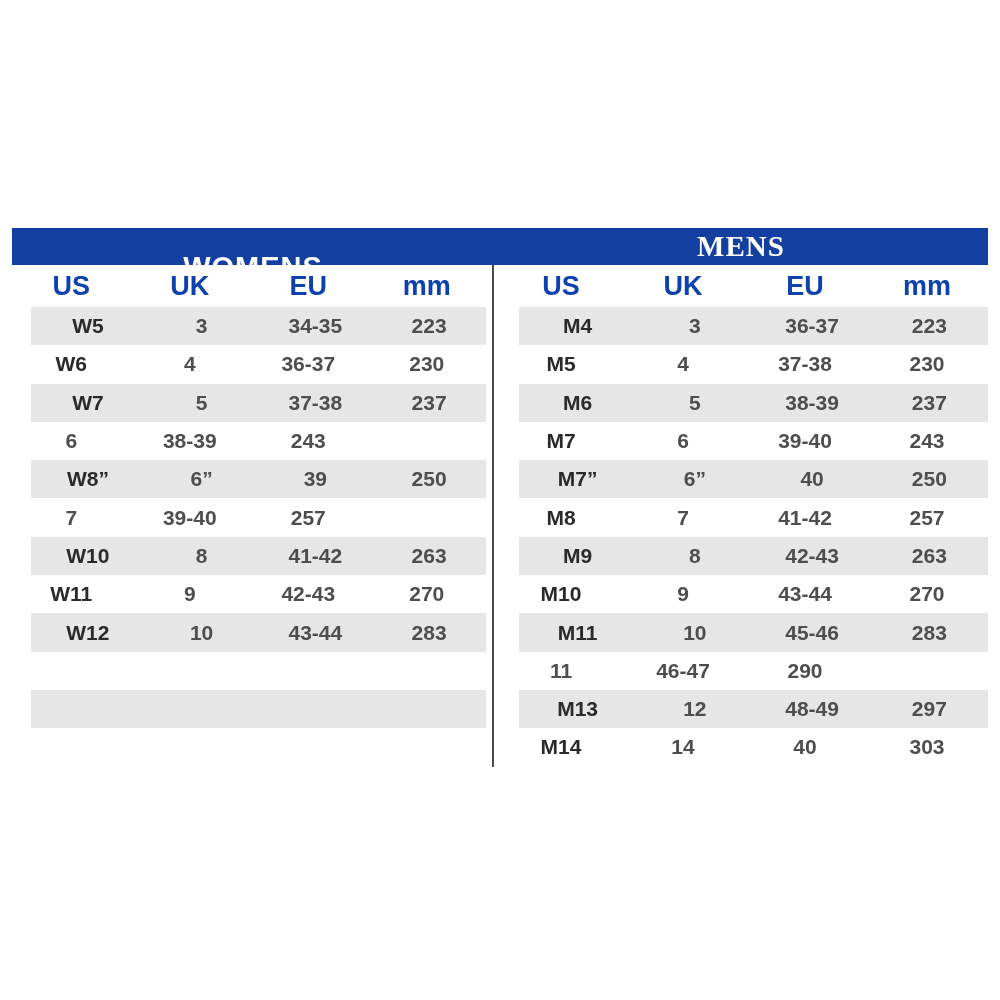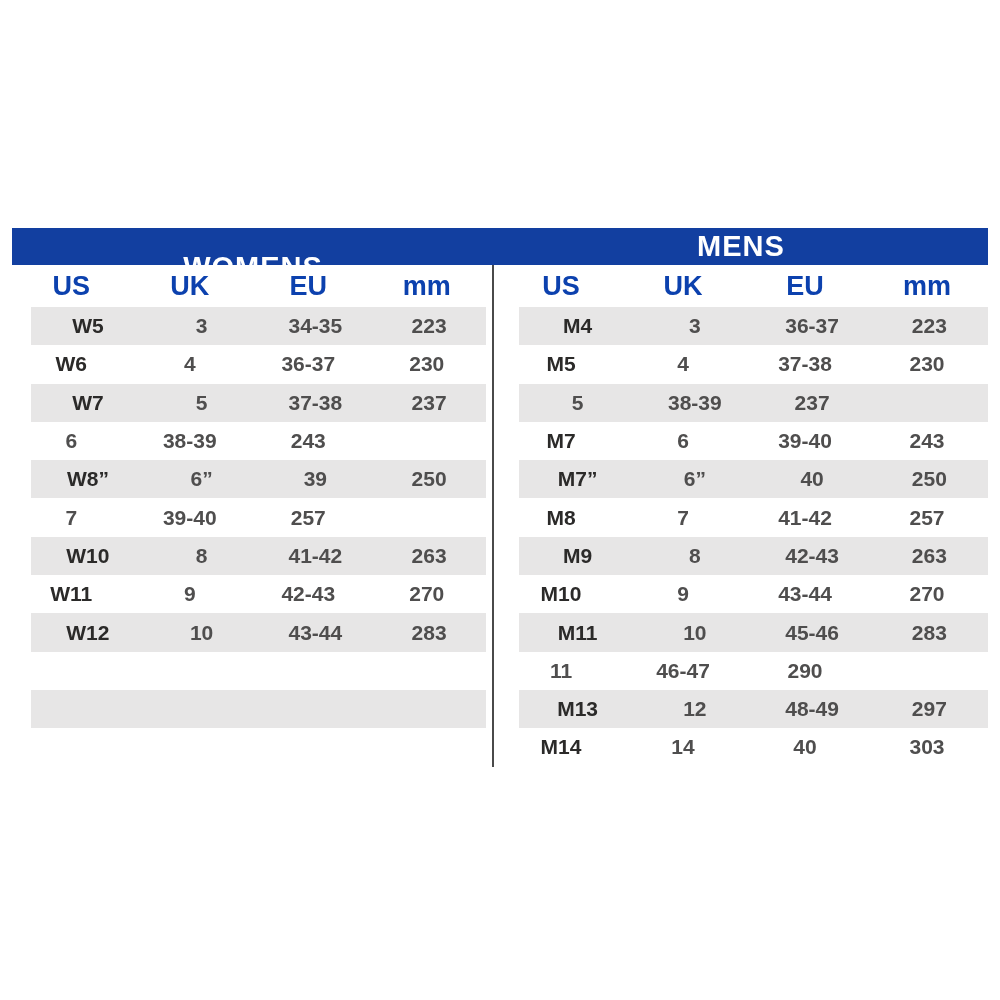--- a/index.html
+++ b/index.html
@@ -23,21 +23,21 @@
     align-items: center;
   }
   .band-cell {
     color: var(--header-bar-text, #ffffff);
     font-weight: 700;
     font-size: 29px;
     letter-spacing: 1px;
     text-align: center;
   }
   .band-cell.left { width: 482px; margin-top: 41px; }
-  .band-cell.right { flex: 1; }
+  .band-cell.right { flex: 1; font-family: Liberation Serif, serif; }
   .body {
     display: flex;
     align-items: stretch;
   }
   .tbl { }
   .tbl.left { width: 474px; margin-right: 6px; }
   .tbl.right { flex: 1; margin-left: 6px; }
   .vline {
     width: 2px;
     background: var(--divider-gray, #4A4A4A);
@@ -166,20 +166,21 @@
           <div class="cell">36-37</div>
           <div class="cell">223</div>
         </div>
         <div class="row">
           <div class="cell code">M5</div>
           <div class="cell">4</div>
           <div class="cell">37-38</div>
           <div class="cell">230</div>
         </div>
         <div class="row alt">
+          <div class="cell code">M6</div>
           <div class="cell">5</div>
           <div class="cell">38-39</div>
           <div class="cell">237</div>
         </div>
         <div class="row">
           <div class="cell code">M7</div>
           <div class="cell">6</div>
           <div class="cell">39-40</div>
           <div class="cell">243</div>
         </div>

